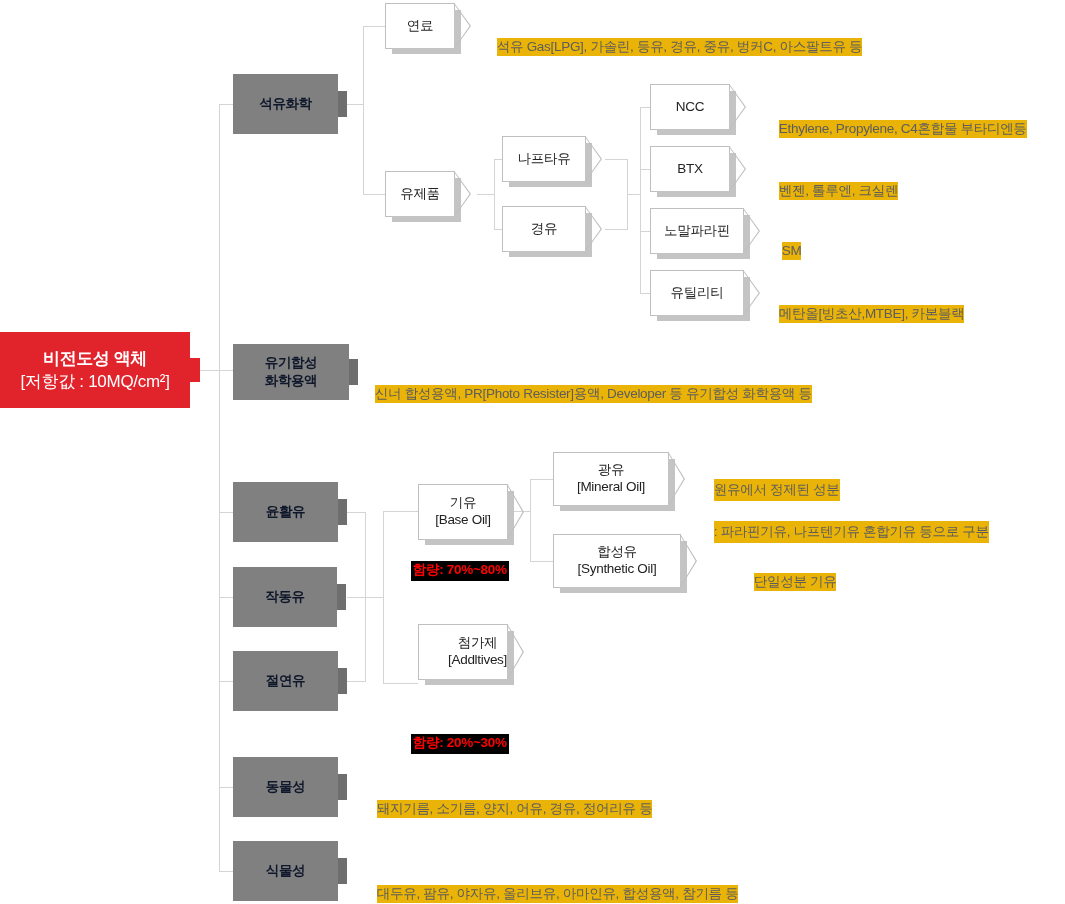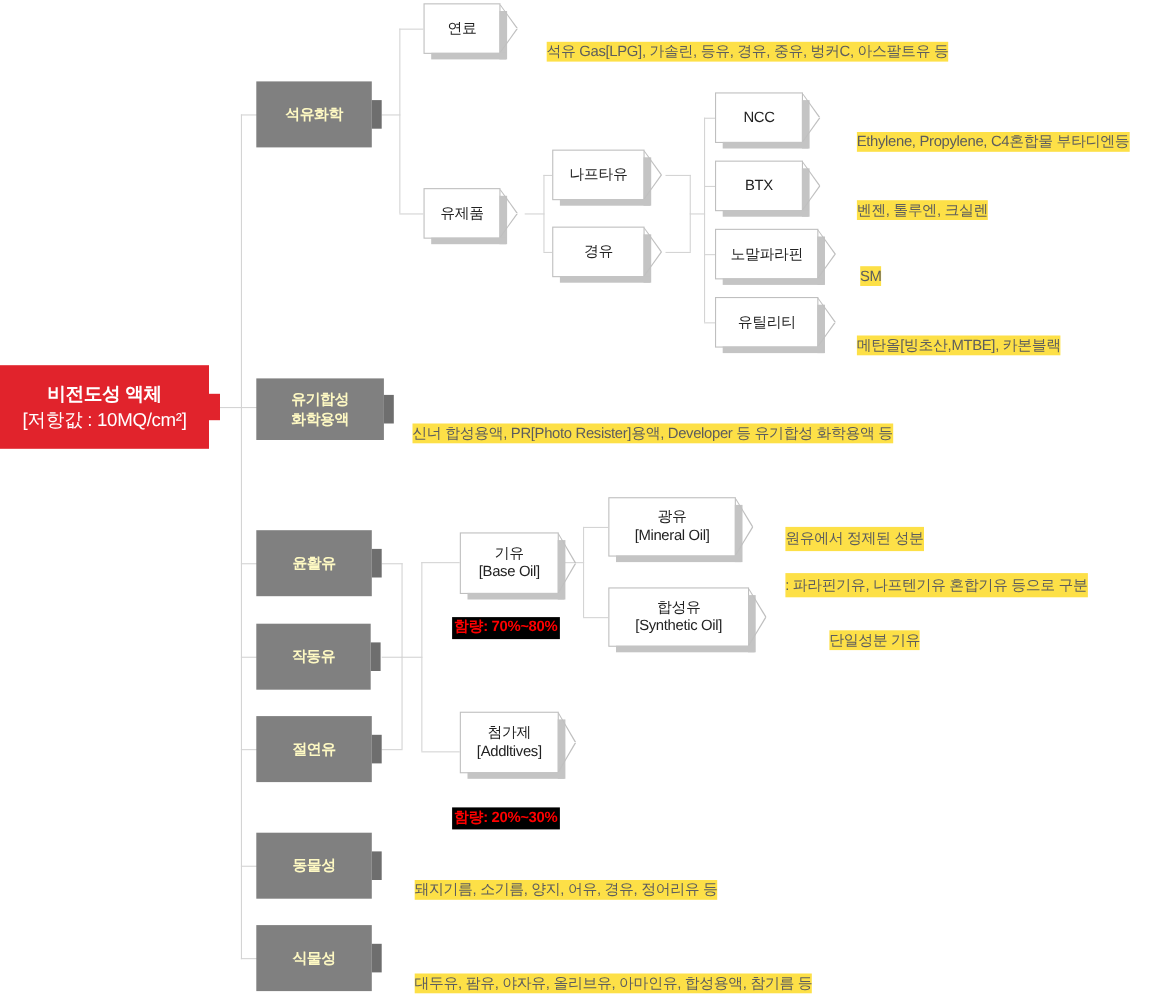--- a/index.html
+++ b/index.html
@@ -41,21 +41,21 @@
     top:50%;
     transform:translateY(-50%);
     width:10px;height:24px;
     background:#e1232c;
   }
 
   
   .gnode{
     position:absolute;
     background:#808080;
-    color:#fef9c3;
+    color:#0f172a;
     display:flex;
     align-items:center;
     justify-content:center;
     text-align:center;
     font-size:13.5px;
     font-weight:bold;
     letter-spacing:-0.4px;
     line-height:1.3;
   }
   .gnode .tab{
@@ -129,21 +129,21 @@
 
   
   .desc{
     position:absolute;
     font-size:13.5px;
     letter-spacing:-0.3px;
     line-height:1.45;
     white-space:pre;
   }
   .desc .hl{
-    background:#fde047;
+    background:#eab308;
     color:#5d5d5d;
     padding:1px 0 2px 0;
     box-decoration-break:clone;
     -webkit-box-decoration-break:clone;
   }
   .desc.two .hl{display:inline-block;}
 
   .ratio{
     position:absolute;
     font-size:13.5px;
@@ -330,21 +330,21 @@
   </div>
 
   <div class="wnode" style="left:418px;top:484px;width:90px;height:56px;white-space:pre-line;">
     <span class="sh-r"></span>
     <span class="sh-b"></span>
     <span>기유
 [Base Oil]</span>
     <span class="chev"><i class="up"></i><i class="dn"></i></span>
   </div>
 
-  <div class="wnode" style="left:418px;top:647px;width:90px;height:56px;white-space:pre-line;">
+  <div class="wnode" style="left:418px;top:624px;width:90px;height:56px;white-space:pre-line;justify-content:flex-end;">
     <span class="sh-r"></span>
     <span class="sh-b"></span>
     <span>첨가제
 [Addltives]</span>
     <span class="chev"><i class="up"></i><i class="dn"></i></span>
   </div>
 
   <div class="wnode" style="left:553px;top:452px;width:116px;height:54px;white-space:pre-line;">
     <span class="sh-r"></span>
     <span class="sh-b"></span>

